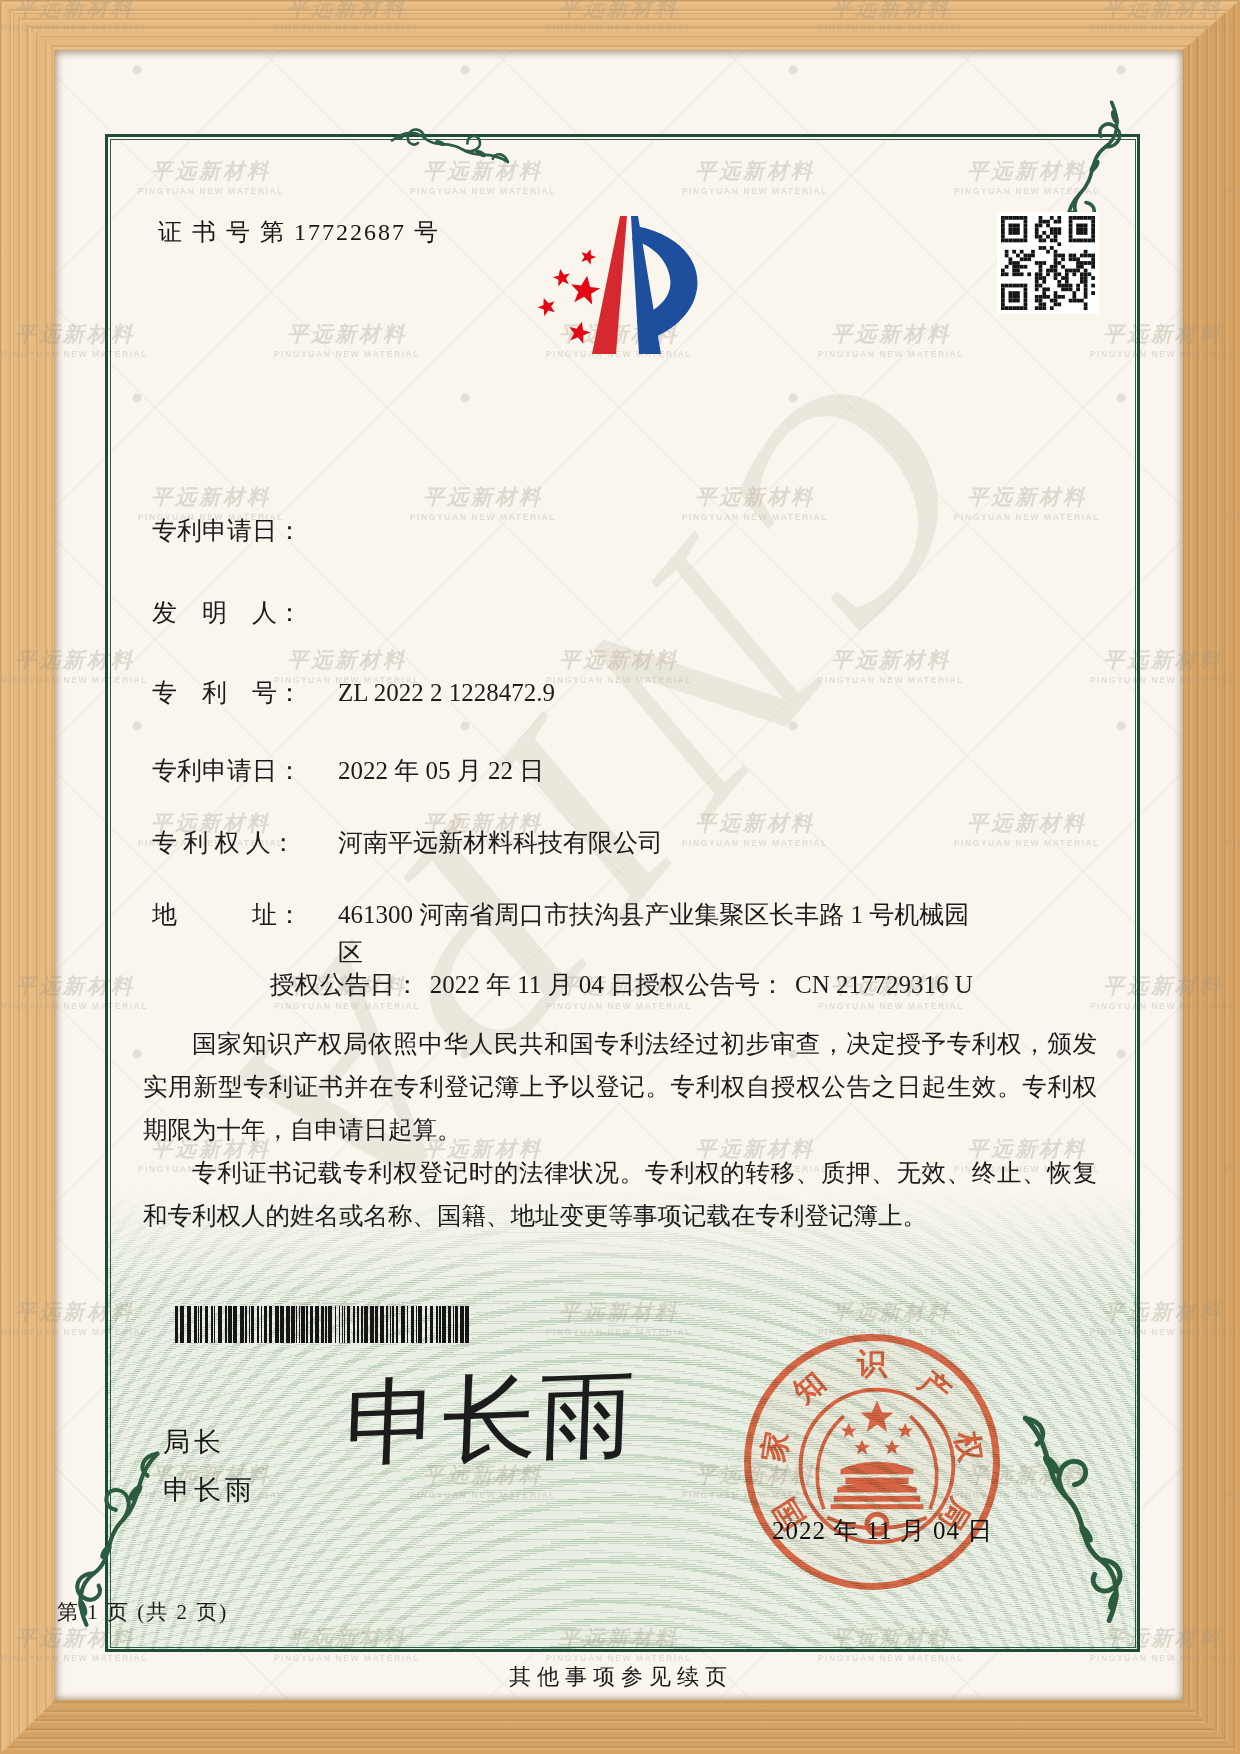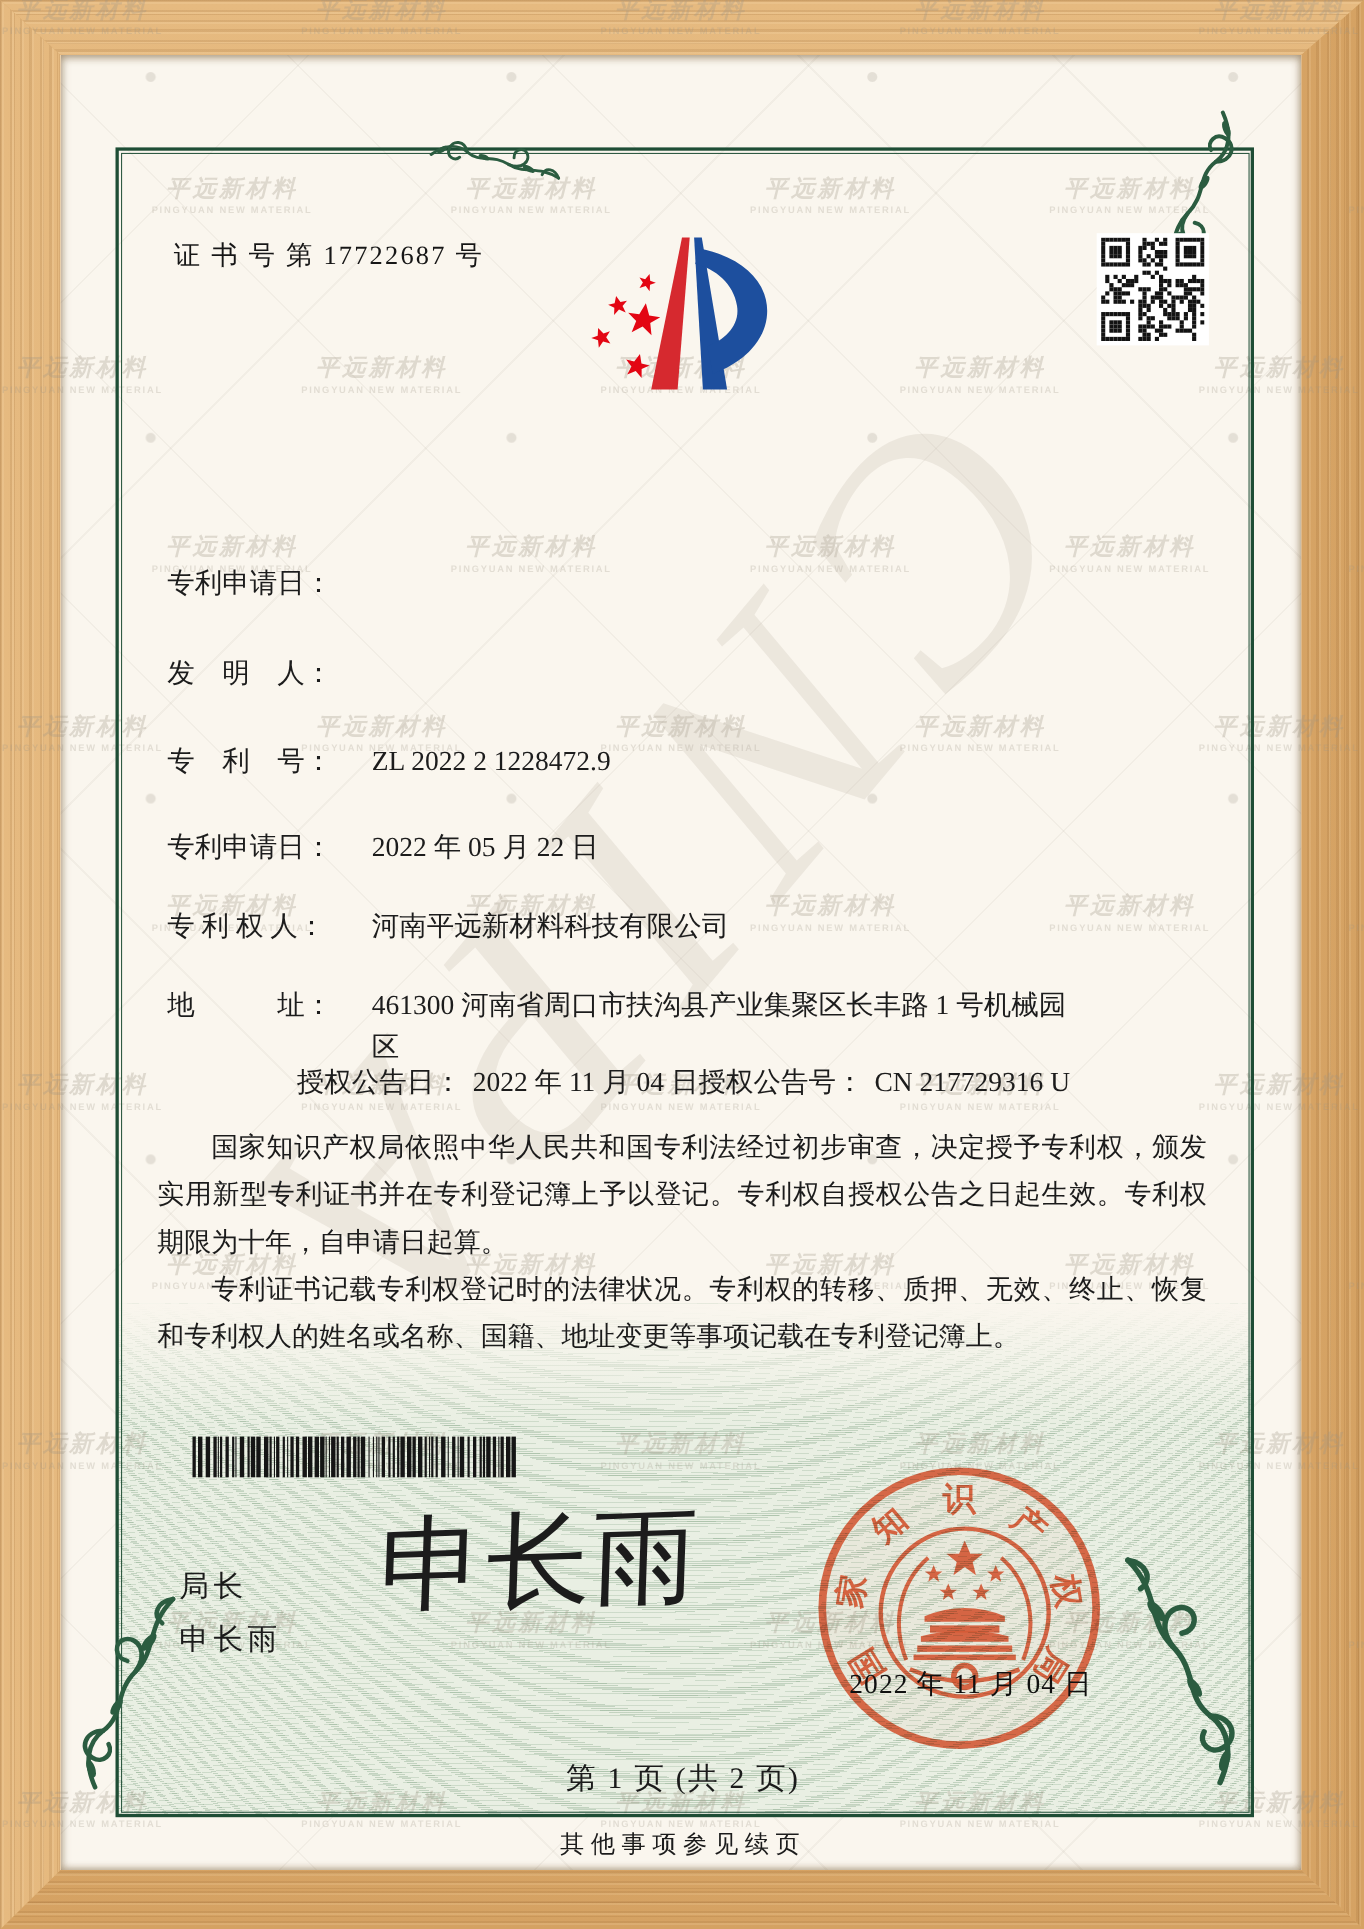--- a/index.html
+++ b/index.html
@@ -91,22 +91,22 @@
   
   .seal{position:absolute;left:744px;top:1334px;width:256px;height:256px;z-index:7;
       border:7px solid rgba(232,97,62,.9);border-radius:50%;
       background:rgba(240,120,85,.05);mix-blend-mode:multiply;}
   .seal-char{position:absolute;left:50%;top:50%;width:34px;height:34px;margin:-17px;
       text-align:center;line-height:34px;font-size:30px;font-weight:700;color:rgba(232,97,62,.95);
       transform-origin:center;}
   .seal-emblem{position:absolute;left:43px;top:42px;}
   .seal-date{position:absolute;left:772px;top:1514px;z-index:8;font-size:25px;letter-spacing:1px;color:#101010;}
 
-  .page-info{position:absolute;left:57px;top:1598px;width:1128px;z-index:6;text-align:center;
-      font-size:27px;letter-spacing:2px;color:#1b1b1b;}
+  .page-info{position:absolute;left:57px;top:1598px;width:1128px;z-index:6;
+      font-size:21px;letter-spacing:2px;color:#1b1b1b;}
   .cont-note{position:absolute;left:57px;top:1662px;width:1128px;z-index:6;text-align:center;
       font-size:22px;letter-spacing:6px;color:#1b1b1b;}
 </style>
 </head>
 <body>
 
 <div class="page">
 
   <div class="wood wood-h wood-top"></div>
   <div class="wood wood-h wood-bottom"></div>

